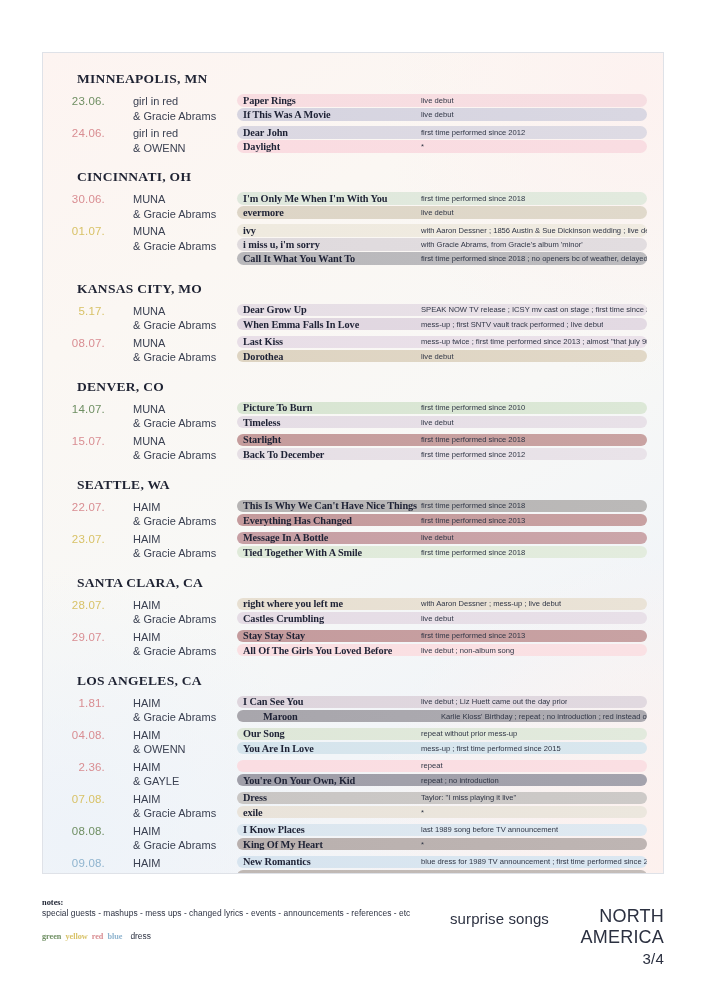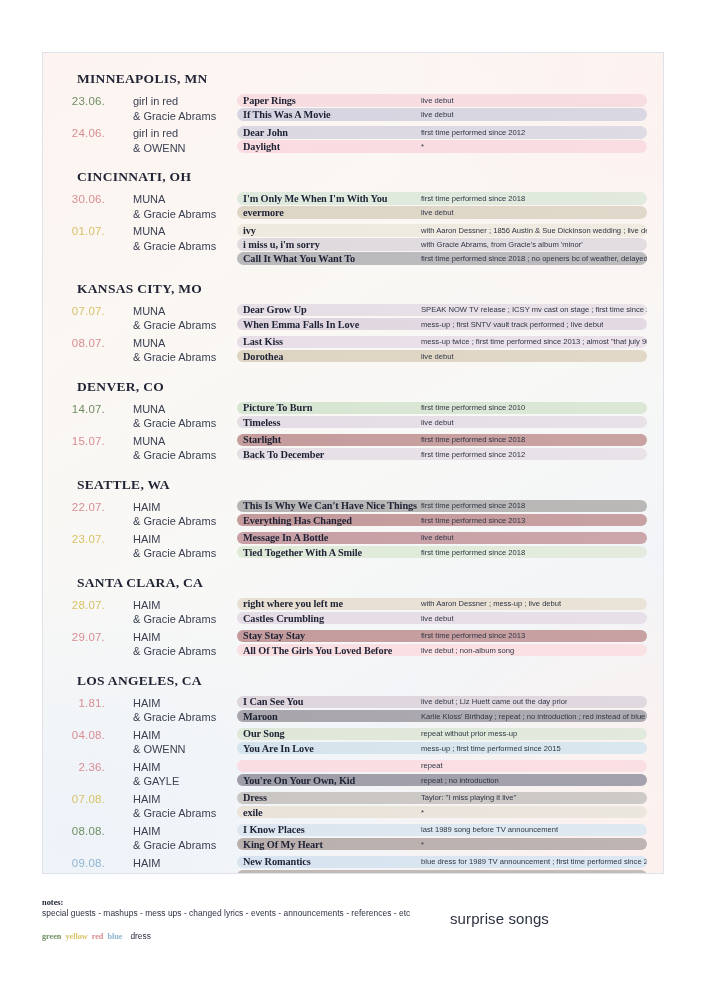--- a/index.html
+++ b/index.html
@@ -188,21 +188,21 @@
                 <div class="songnote">first time performed since 2018 ; no openers bc of weather, delayed show</div>
               </div>
             </div>
           </div>
         </div>
         <div class="section">
           <div class="city">KANSAS CITY, MO</div>
           <div class="daygroup">
             <div class="left-block">
               <div class="dates-stack">
-                <div class="date" style="color: rgb(216, 194, 103);">07.07.</div>
+                <div class="date" style="color: rgb(216, 194, 103);">5.17.</div>
               </div>
               <div class="acts-stack">
                 <div class="who">MUNA</div>
                 <div class="who">&amp; Gracie Abrams</div>
               </div>
             </div>
             <div class="songs">
               <div class="songrow" style="background: linear-gradient(90deg, rgb(230, 222, 229) 0%, rgb(233, 226, 232) 100%);">
                 <div class="songname" style="width: 168px; overflow: visible;">Dear Grow Up</div>
                 <div class="songnote">SPEAK NOW TV release ; ICSY mv cast on stage ; first time since 2018</div>
@@ -384,21 +384,21 @@
               <div class="acts-stack">
                 <div class="who">HAIM</div>
                 <div class="who">&amp; Gracie Abrams</div>
               </div>
             </div>
             <div class="songs">
               <div class="songrow" style="background: linear-gradient(90deg, rgb(222, 213, 221) 0%, rgb(225, 217, 224) 100%);">
                 <div class="songname" style="width: 168px; overflow: visible;">I Can See You</div>
                 <div class="songnote">live debut ; Liz Huett came out the day prior</div>
               </div>
-              <div class="songrow" style="background: linear-gradient(90deg, rgb(168, 166, 172) 0%, rgb(173, 171, 177) 100%);">
+              <div class="songrow" style="background: linear-gradient(90deg, rgb(168, 166, 172) 0%, rgb(173, 171, 177) 100%); padding-left: 20px;">
                 <div class="songname" style="width: 168px; overflow: visible;">Maroon</div>
                 <div class="songnote">Karlie Kloss' Birthday ; repeat ; no introduction ; red instead of blue lights</div>
               </div>
             </div>
           </div>
           <div class="gap" style="height: 2px;"></div>
           <div class="daygroup">
             <div class="left-block">
               <div class="dates-stack">
                 <div class="date" style="color: rgb(217, 141, 146);">04.08.</div>
@@ -512,13 +512,18 @@
   </div>
 
   <div class="footer">
     <div class="notes-label">notes:</div>
     <div class="notes-line">special guests - mashups - mess ups - changed lyrics - events - announcements - references - etc</div>
     <div class="legend" id="legend-root"><span style="color: rgb(111, 143, 99);">green</span><span style="color: rgb(216, 194, 103);">yellow</span><span style="color: rgb(217, 141, 146);">red</span><span style="color: rgb(143, 180, 207);">blue</span><span class="lg-dress">dress</span></div>
   </div>
 
   <div class="surprise">surprise songs</div>
 
+  <div class="region">
+    <div>NORTH</div>
+    <div>AMERICA</div>
+    <div class="pg">3/4</div>
+  </div>
 </div>
 
 </body></html>

